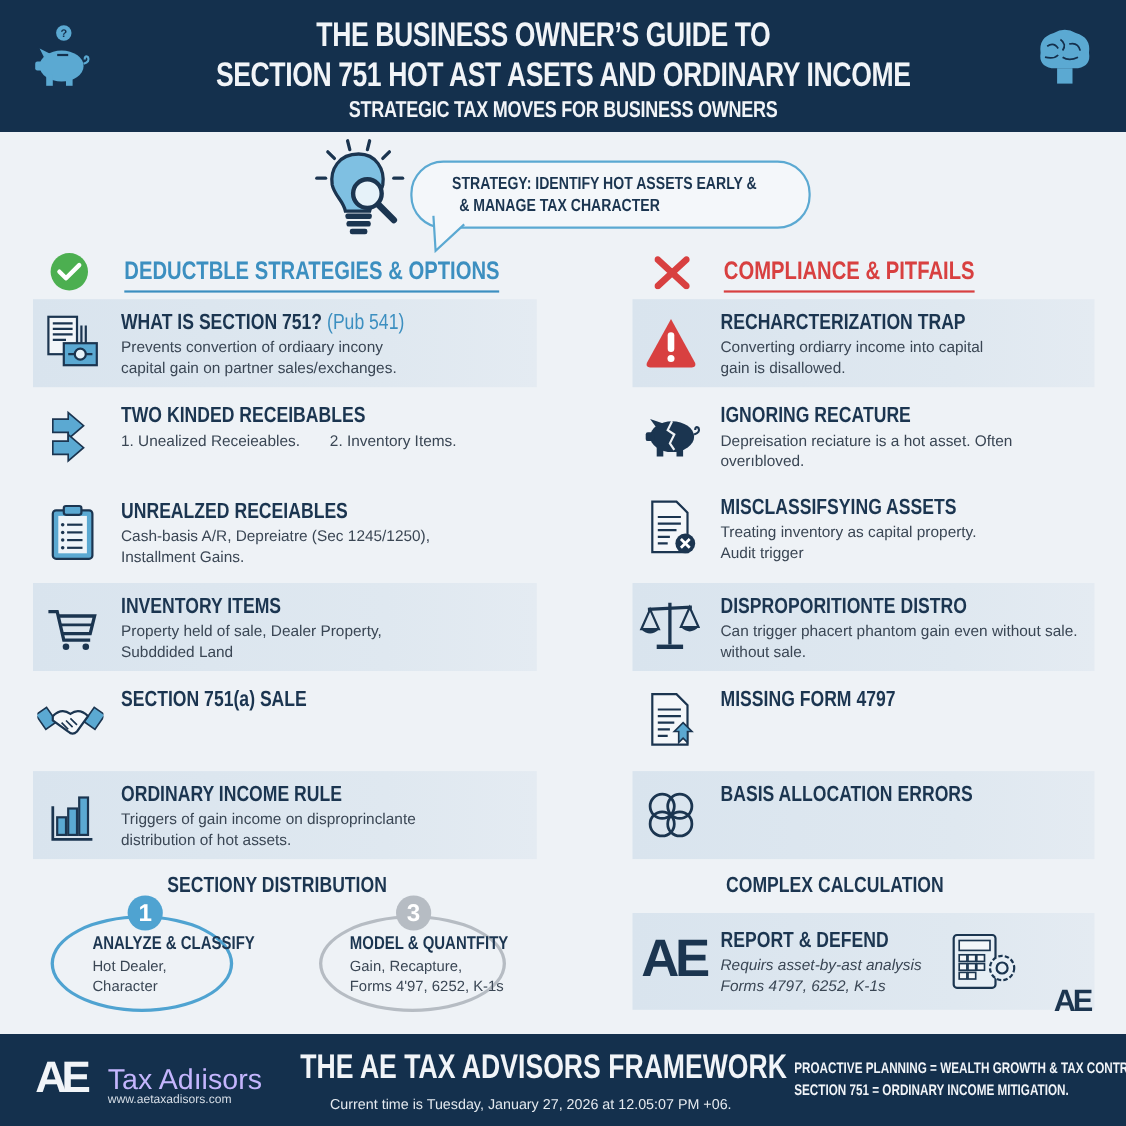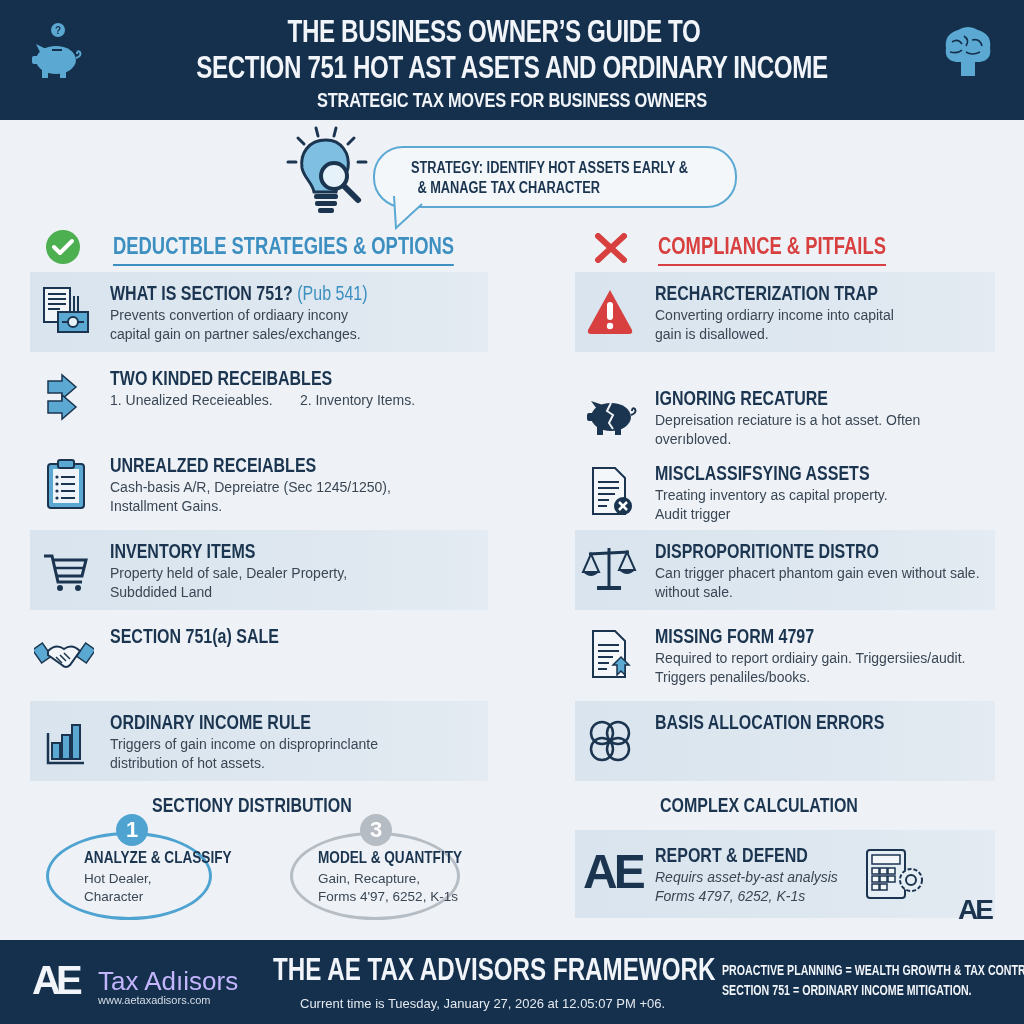--- a/index.html
+++ b/index.html
@@ -239,36 +239,36 @@
   <svg class="ico" viewBox="0 0 50 54">
     <path d="M25,6 L47,46 Q48,50 44,50 L6,50 Q2,50 3,46 Z" fill="#d84040"></path>
     <rect x="22" y="18" width="6" height="18" rx="3" fill="#fff"></rect>
     <circle cx="25" cy="42" r="3.2" fill="#fff"></circle>
   </svg>
   <div class="title">RECHARCTERIZATION TRAP</div>
   <div class="desc">Converting ordiarry income into capital
 gain is disallowed.</div>
 </div>
 
-<div class="item" style="left:575px;top:377px;width:420px;">
+<div class="item" style="left:575px;top:357px;width:420px;">
   <svg class="ico" viewBox="0 0 56 54" style="width:56px;">
     <ellipse cx="26" cy="28" rx="20" ry="14" fill="#1b3550"></ellipse>
     <rect x="12" y="36" width="6" height="10" fill="#1b3550"></rect>
     <rect x="30" y="36" width="6" height="10" fill="#1b3550"></rect>
     <polygon points="12,20 6,12 18,16" fill="#1b3550"></polygon>
     <rect x="2" y="24" width="8" height="8" rx="2" fill="#1b3550"></rect>
     <path d="M26,14 l-4,8 l6,4 l-4,8 l4,6" stroke="#eef2f6" stroke-width="2" fill="none"></path>
     <path d="M46,26 q6,-2 4,-6 q-3,-2 -3,2" stroke="#1b3550" stroke-width="2" fill="none"></path>
   </svg>
   <div class="title">IGNORING RECATURE</div>
   <div class="desc">Depreisation reciature is a hot asset. Often
 overıbloved.</div>
 </div>
 
-<div class="item" style="left:575px;top:452px;width:420px;">
+<div class="item" style="left:575px;top:440px;width:420px;">
   <svg class="ico" viewBox="0 0 50 54">
     <path d="M8,4 h22 l10,10 v36 h-32z" fill="#f4f7fa" stroke="#1b3550" stroke-width="2"></path>
     <g stroke="#1b3550" stroke-width="2">
         <line x1="13" y1="18" x2="34" y2="18"></line>
         <line x1="13" y1="24" x2="34" y2="24"></line>
         <line x1="13" y1="30" x2="30" y2="30"></line>
         <line x1="13" y1="36" x2="24" y2="36"></line>
         <line x1="13" y1="42" x2="22" y2="42"></line>
       </g>
     <circle cx="38" cy="42" r="9" fill="#1b3550"></circle>
@@ -300,22 +300,20 @@
     <g stroke="#1b3550" stroke-width="2">
         <line x1="13" y1="18" x2="34" y2="18"></line>
         <line x1="13" y1="24" x2="34" y2="24"></line>
         <line x1="13" y1="30" x2="28" y2="30"></line>
         <line x1="13" y1="36" x2="24" y2="36"></line>
         <line x1="13" y1="42" x2="22" y2="42"></line>
       </g>
     <path d="M36,30 l8,8 l-4,0 l0,10 l-4,-4 l-4,4 l0,-10 l-4,0z" fill="#5ba9d2" stroke="#1b3550" stroke-width="1.5"></path>
   </svg>
   <div class="title">MISSING FORM 4797</div>
-  <div class="desc">Required to report ordiairy gain. Triggersiies/audit.
-Triggers penaliles/books.</div>
 </div>
 
 <div class="item shaded" style="left:575px;top:701px;width:420px;">
   <svg class="ico" viewBox="0 0 50 54">
     <g fill="none" stroke="#1b3550" stroke-width="2.5">
       <circle cx="17" cy="20" r="11"></circle>
       <circle cx="33" cy="20" r="11"></circle>
       <circle cx="17" cy="36" r="11"></circle>
       <circle cx="33" cy="36" r="11"></circle>
     </g>

